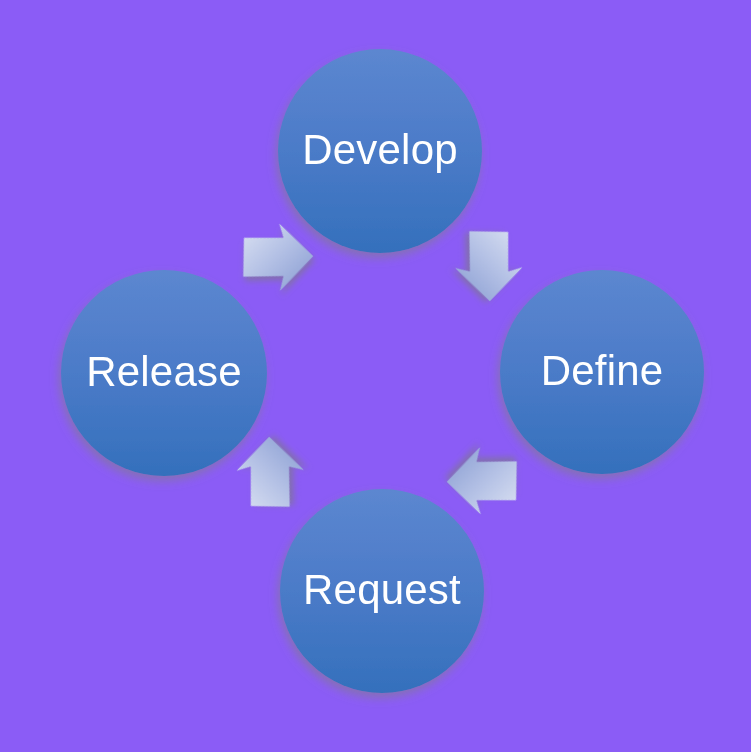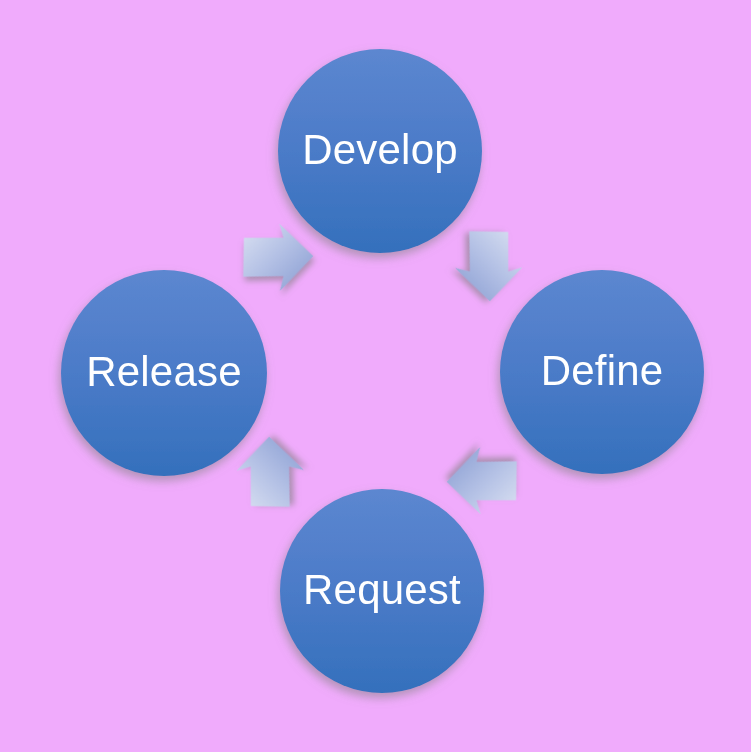--- a/index.html
+++ b/index.html
@@ -11,21 +11,21 @@
   body {
     width: 751px;
     height: 752px;
     font-family: "Liberation Sans", sans-serif;
     overflow: hidden;
   }
   #diagram-canvas {
     position: relative;
     width: 751px;
     height: 752px;
-    background: #f0abfc;
+    background: #8b5cf6;
   }
   #diagram-svg {
     position: absolute;
     top: 0;
     left: 0;
     width: 751px;
     height: 752px;
     display: block;
   }
   .node-label {

